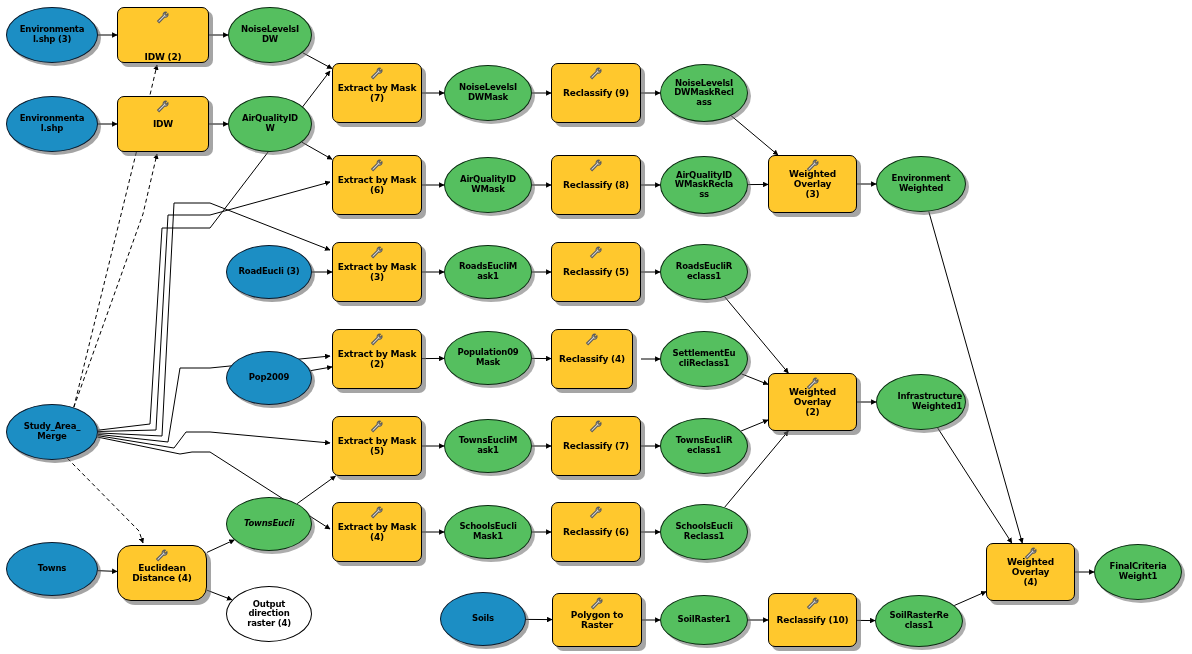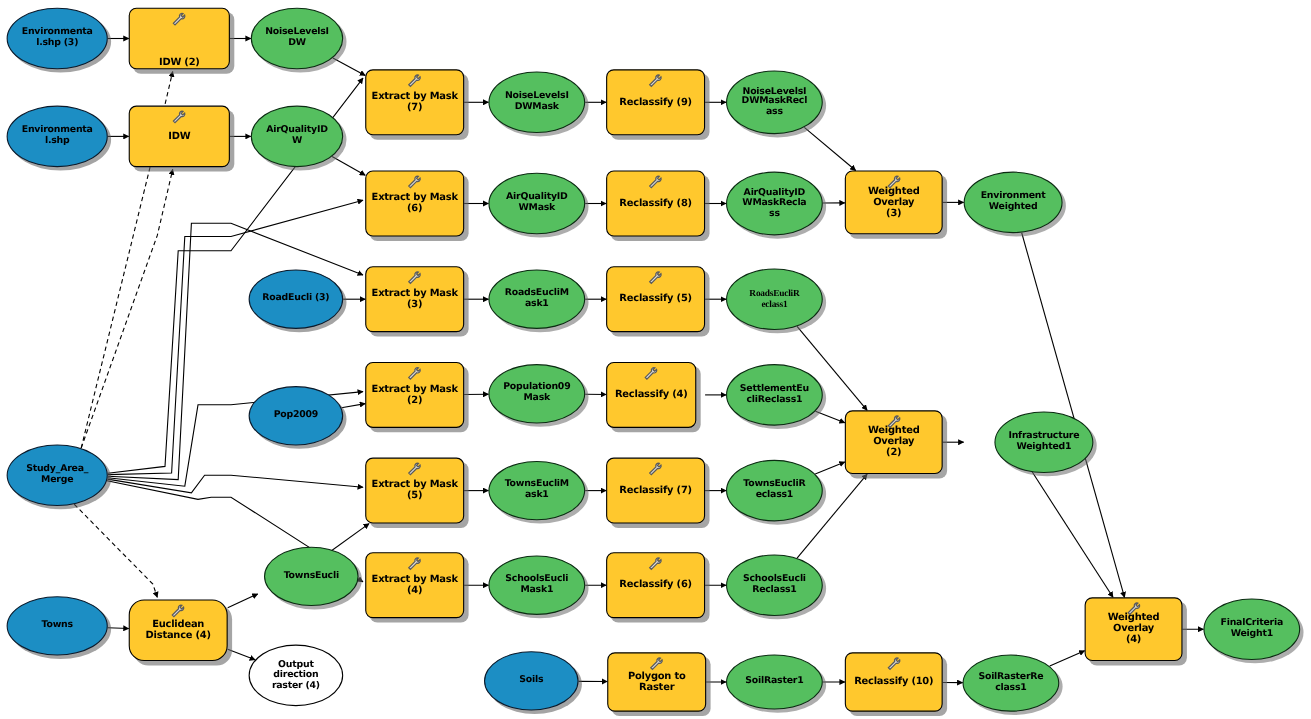--- a/index.html
+++ b/index.html
@@ -259,21 +259,21 @@
 ask1</span>
       </div>
       <div class="node tool" style="left: 551px; top: 242px; width: 90px; height: 60px; position: absolute;">
         <svg class="wrench" viewBox="0 0 16 14">
           <g stroke="#5a5a5a" stroke-width="1.1" fill="#d8d8d8">
             <path d="M11.4 1.3 a2.4 2.4 0 0 0 -3.1 3.1 L2.6 10.1 l1.5 1.5 L9.8 5.9 a2.4 2.4 0 0 0 3.1 -3.1 L11.1 4.5 L9.7 3.1 Z"></path>
           </g>
         </svg>
         <span class="lbl">Reclassify (5)</span>
       </div>
-      <div class="node derived" style="left: 660px; top: 244px; width: 88px; height: 56px; position: absolute; font-family: Liberation Serif, serif;">
+      <div class="node derived" style="left: 660px; top: 244px; width: 88px; height: 56px; position: absolute;">
         <span class="lbl">RoadsEucliR
 eclass1</span>
       </div>
       <div class="node var" style="left: 226px; top: 351px; width: 86px; height: 54px; position: absolute;">
         <span class="lbl">Pop2009</span>
       </div>
       <div class="node tool" style="left: 332px; top: 329px; width: 90px; height: 60px; position: absolute;">
         <svg class="wrench" viewBox="0 0 16 14">
           <g stroke="#5a5a5a" stroke-width="1.1" fill="#d8d8d8">
             <path d="M11.4 1.3 a2.4 2.4 0 0 0 -3.1 3.1 L2.6 10.1 l1.5 1.5 L9.8 5.9 a2.4 2.4 0 0 0 3.1 -3.1 L11.1 4.5 L9.7 3.1 Z"></path>
@@ -329,25 +329,25 @@
       </div>
       <div class="node tool" style="left: 768px; top: 373px; width: 89px; height: 58px; position: absolute;">
         <svg class="wrench" viewBox="0 0 16 14">
           <g stroke="#5a5a5a" stroke-width="1.1" fill="#d8d8d8">
             <path d="M11.4 1.3 a2.4 2.4 0 0 0 -3.1 3.1 L2.6 10.1 l1.5 1.5 L9.8 5.9 a2.4 2.4 0 0 0 3.1 -3.1 L11.1 4.5 L9.7 3.1 Z"></path>
           </g>
         </svg>
         <span class="lbl">Weighted Overlay
 (2)</span>
       </div>
-      <div class="node derived" style="left: 904px; top: 374px; width: 90px; height: 56px; position: absolute;">
+      <div class="node derived" style="left: 876px; top: 374px; width: 90px; height: 56px; position: absolute; text-align: right;">
         <span class="lbl">Infrastructure
 Weighted1</span>
       </div>
-      <div class="node derived" style="left: 240px; top: 497px; width: 86px; height: 54px; position: absolute;">
+      <div class="node derived" style="left: 226px; top: 497px; width: 86px; height: 54px; position: absolute; font-style: italic;">
         <span class="lbl">TownsEucli</span>
       </div>
       <div class="node tool" style="left: 332px; top: 502px; width: 90px; height: 60px; position: absolute;">
         <svg class="wrench" viewBox="0 0 16 14">
           <g stroke="#5a5a5a" stroke-width="1.1" fill="#d8d8d8">
             <path d="M11.4 1.3 a2.4 2.4 0 0 0 -3.1 3.1 L2.6 10.1 l1.5 1.5 L9.8 5.9 a2.4 2.4 0 0 0 3.1 -3.1 L11.1 4.5 L9.7 3.1 Z"></path>
           </g>
         </svg>
         <span class="lbl">Extract by Mask
 (4)</span>

